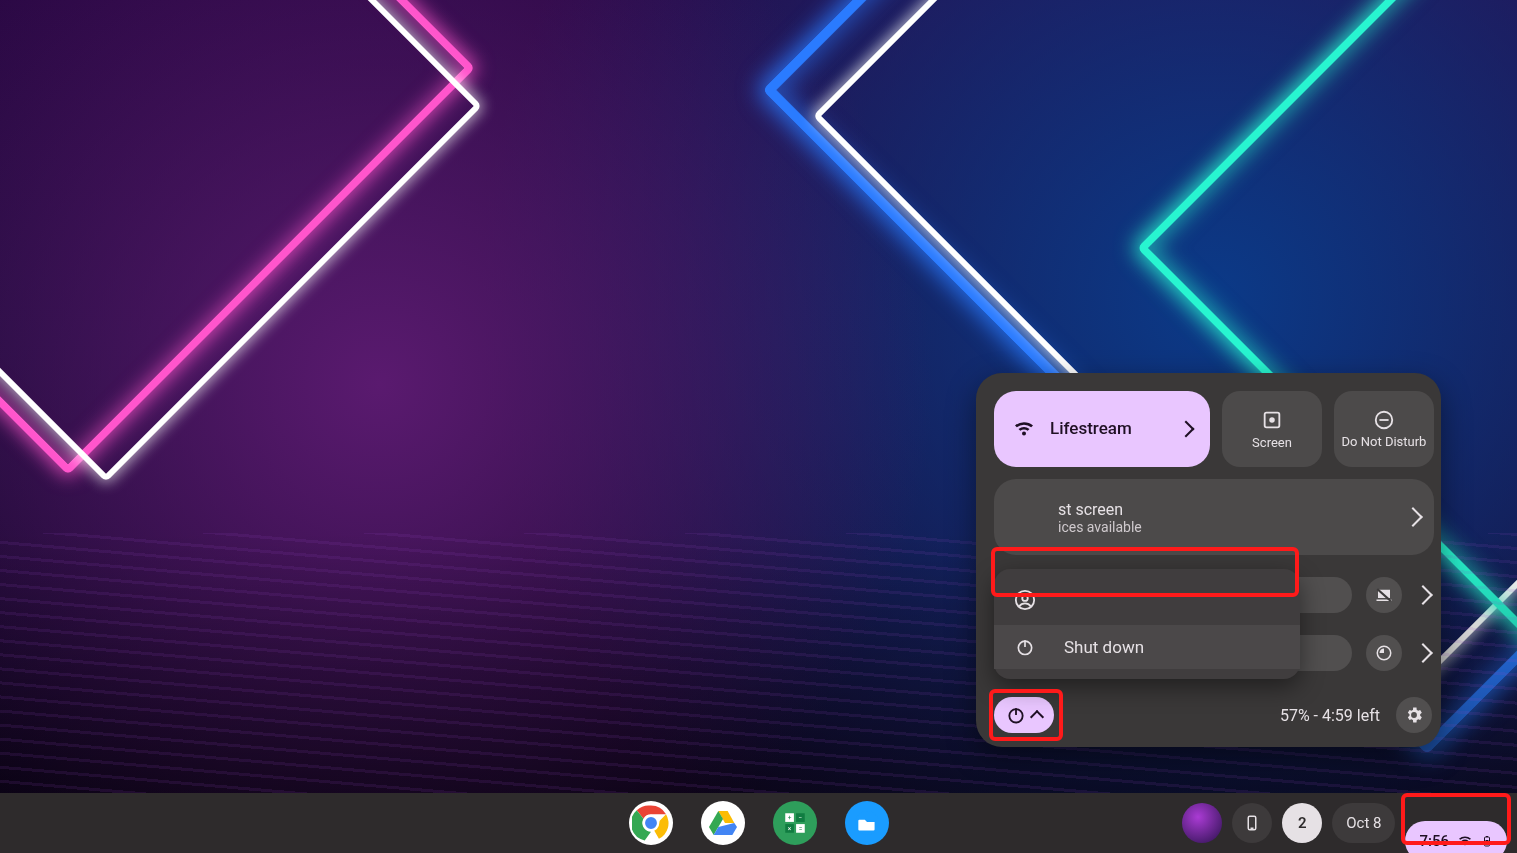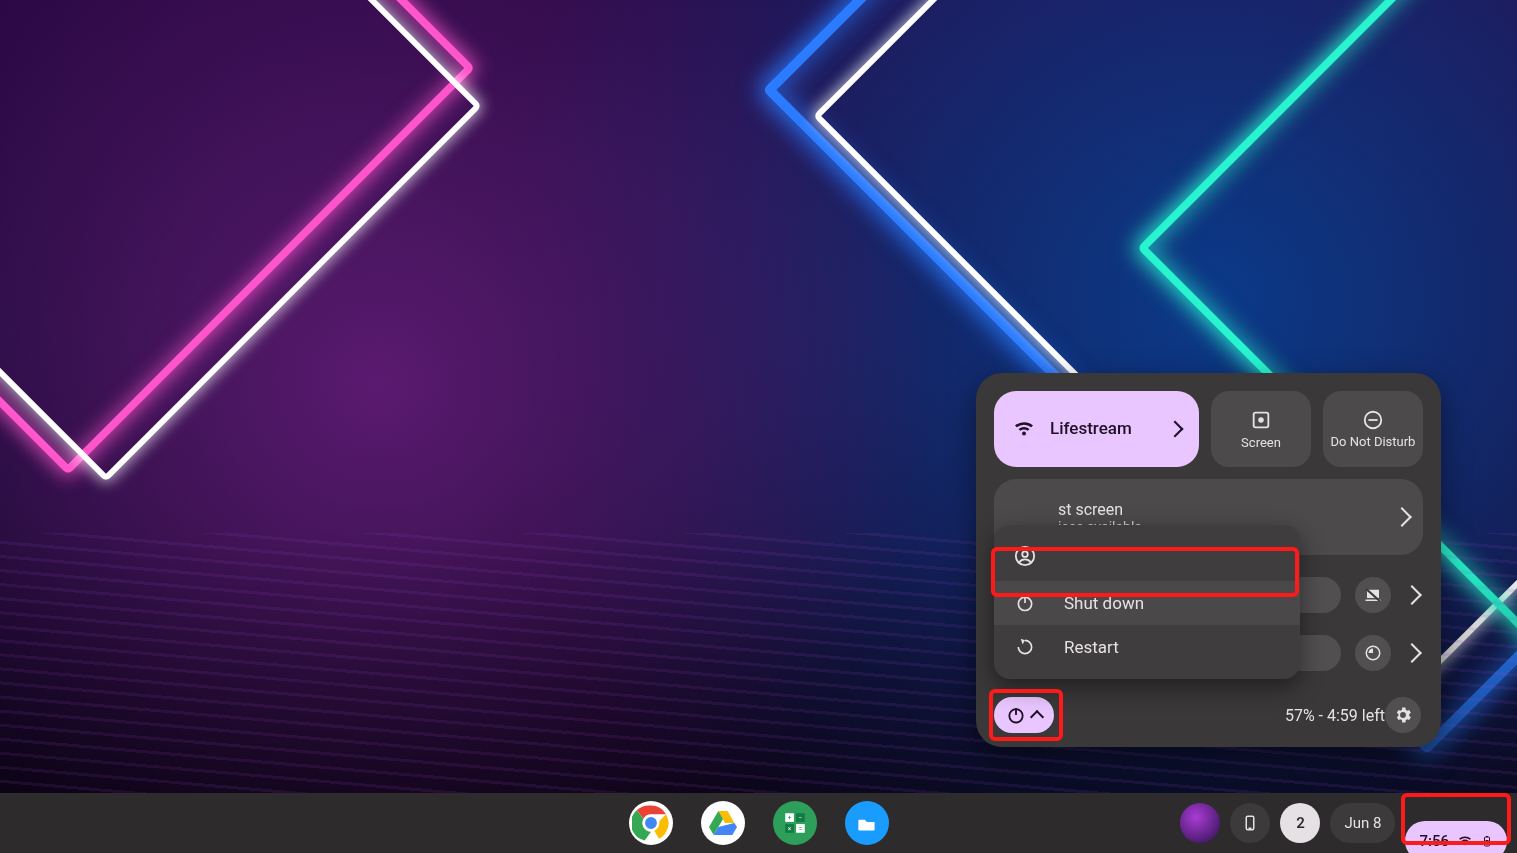--- a/index.html
+++ b/index.html
@@ -33,21 +33,21 @@
     background:repeating-linear-gradient(185deg, rgba(150,70,200,.12) 0 3px, transparent 3px 14px),
                linear-gradient(180deg, rgba(0,0,0,0) 0%, rgba(0,0,0,.55) 100%);
   }
 
   
   .panel{
     position:absolute; right:76px; bottom:106px;
     width:465px; border-radius:26px;
     background:var(--panel-bg);
     box-shadow:0 10px 30px rgba(0,0,0,.45);
-    padding:18px 18px 14px 18px;
+    padding:18px 7px 14px 18px;
     box-sizing:border-box;
     color:var(--text);
   }
   .row{display:flex;gap:12px;}
 
   .tile{background:var(--tile-bg);border-radius:18px;display:flex;align-items:center;justify-content:center;color:var(--text);}
   .net-tile{flex:1;background:var(--accent);color:#1f1024;height:76px;border-radius:22px;display:flex;align-items:center;gap:14px;padding:0 14px 0 18px;}
   .net-tile .ic{width:24px;height:24px;position:relative;}
   .net-tile .txt{flex:1;line-height:1.15;}
   .tile.small{width:100px;height:76px;flex-direction:column;gap:4px;font-size:13px;border-radius:18px;}
@@ -186,21 +186,21 @@
     <div class="power-pill">
       <span>
         <svg viewBox="0 0 24 24" width="20" height="20" fill="none" stroke="#1f1024" stroke-width="2.2">
             <circle cx="12" cy="13" r="8"></circle>
             <line x1="12" y1="4" x2="12" y2="12"></line>
           </svg>
       </span>
       <span style="width:8px;height:8px;border-top:2px solid #1f1024;border-right:2px solid #1f1024;transform:rotate(-45deg);margin-top:4px"></span>
     </div>
 
-    <div style="display:flex;align-items:center;gap:0">
+    <div style="display:flex;align-items:center;gap:16px">
       <span class="battery-info">57% - 4:59 left</span>
       <div class="gear-circ">
         <span>
           <svg viewBox="0 0 24 24" width="20" height="20" fill="#e6e1e5">
               <path d="M19.4 13a7.8 7.8 0 000-2l2-1.6-2-3.4-2.4 1a7.7 7.7 0 00-1.7-1L15 3h-4l-.3 2.9a7.7 7.7 0 00-1.7 1l-2.4-1-2 3.4L6.6 11a7.8 7.8 0 000 2l-2 1.6 2 3.4 2.4-1a7.7 7.7 0 001.7 1L11 21h4l.3-2.9a7.7 7.7 0 001.7-1l2.4 1 2-3.4zM12 15.5A3.5 3.5 0 1115.5 12 3.5 3.5 0 0112 15.5z"></path>
             </svg>
         </span>
       </div>
     </div>
   </div>
@@ -219,29 +219,20 @@
     <div class="pm-item" style="background:#4b4849">
       <span class="pm-ic">
         <svg viewBox="0 0 24 24" width="20" height="20" fill="none" stroke="#e6e1e5" stroke-width="2">
             <circle cx="12" cy="13" r="8"></circle>
             <line x1="12" y1="4" x2="12" y2="12"></line>
           </svg>
       </span>
       <span>Shut down</span>
     </div>
 
-    <div class="pm-item">
-      <span class="pm-ic">
-        <svg viewBox="0 0 24 24" width="20" height="20" fill="none" stroke="#e6e1e5" stroke-width="2">
-            <path d="M4 12a8 8 0 108-8"></path>
-            <polyline points="7 2 12 4 9 9" fill="#e6e1e5" stroke="none"></polyline>
-          </svg>
-      </span>
-      <span>Restart</span>
-    </div>
 
 
   </div>
 
   <span class="hl" style="left:15px;bottom:150px;width:300px;height:42px"></span>
   <span class="hl" style="left:13px;bottom:6px;width:66px;height:44px"></span>
 </div>
 
 <div class="shelf">
   <div class="apps">
@@ -290,21 +281,21 @@
         <svg viewBox="0 0 24 24" width="18" height="18" fill="none" stroke="#e6e1e5" stroke-width="2">
             <rect x="7" y="3" width="10" height="18" rx="2"></rect>
             <line x1="10" y1="19" x2="14" y2="19"></line>
           </svg>
       </span>
     </div>
     <div class="chip circ" style="background:#e6e1e5;color:#2e2b2c;font-weight:600">
       <span>2</span>
     </div>
     <div class="chip">
-      <span>Jun 8</span>
+      <span>Oct 8</span>
     </div>
     <div class="chip status">
       <span style="font-weight:500">7:56</span>
       <span>
         <svg viewBox="0 0 24 24" width="16" height="16" fill="#1f1024">
             <path d="M12 18.5a2 2 0 110-4 2 2 0 010 4zm-5.5-6.5a9 9 0 0111 0l-1.8 1.8a6.4 6.4 0 00-7.4 0L6.5 12zM3 8.5a14 14 0 0118 0l-1.8 1.8A11.4 11.4 0 004.8 10.3L3 8.5z"></path>
           </svg>
       </span>
       <span>
         <svg viewBox="0 0 24 24" width="12" height="18" fill="#1f1024">

